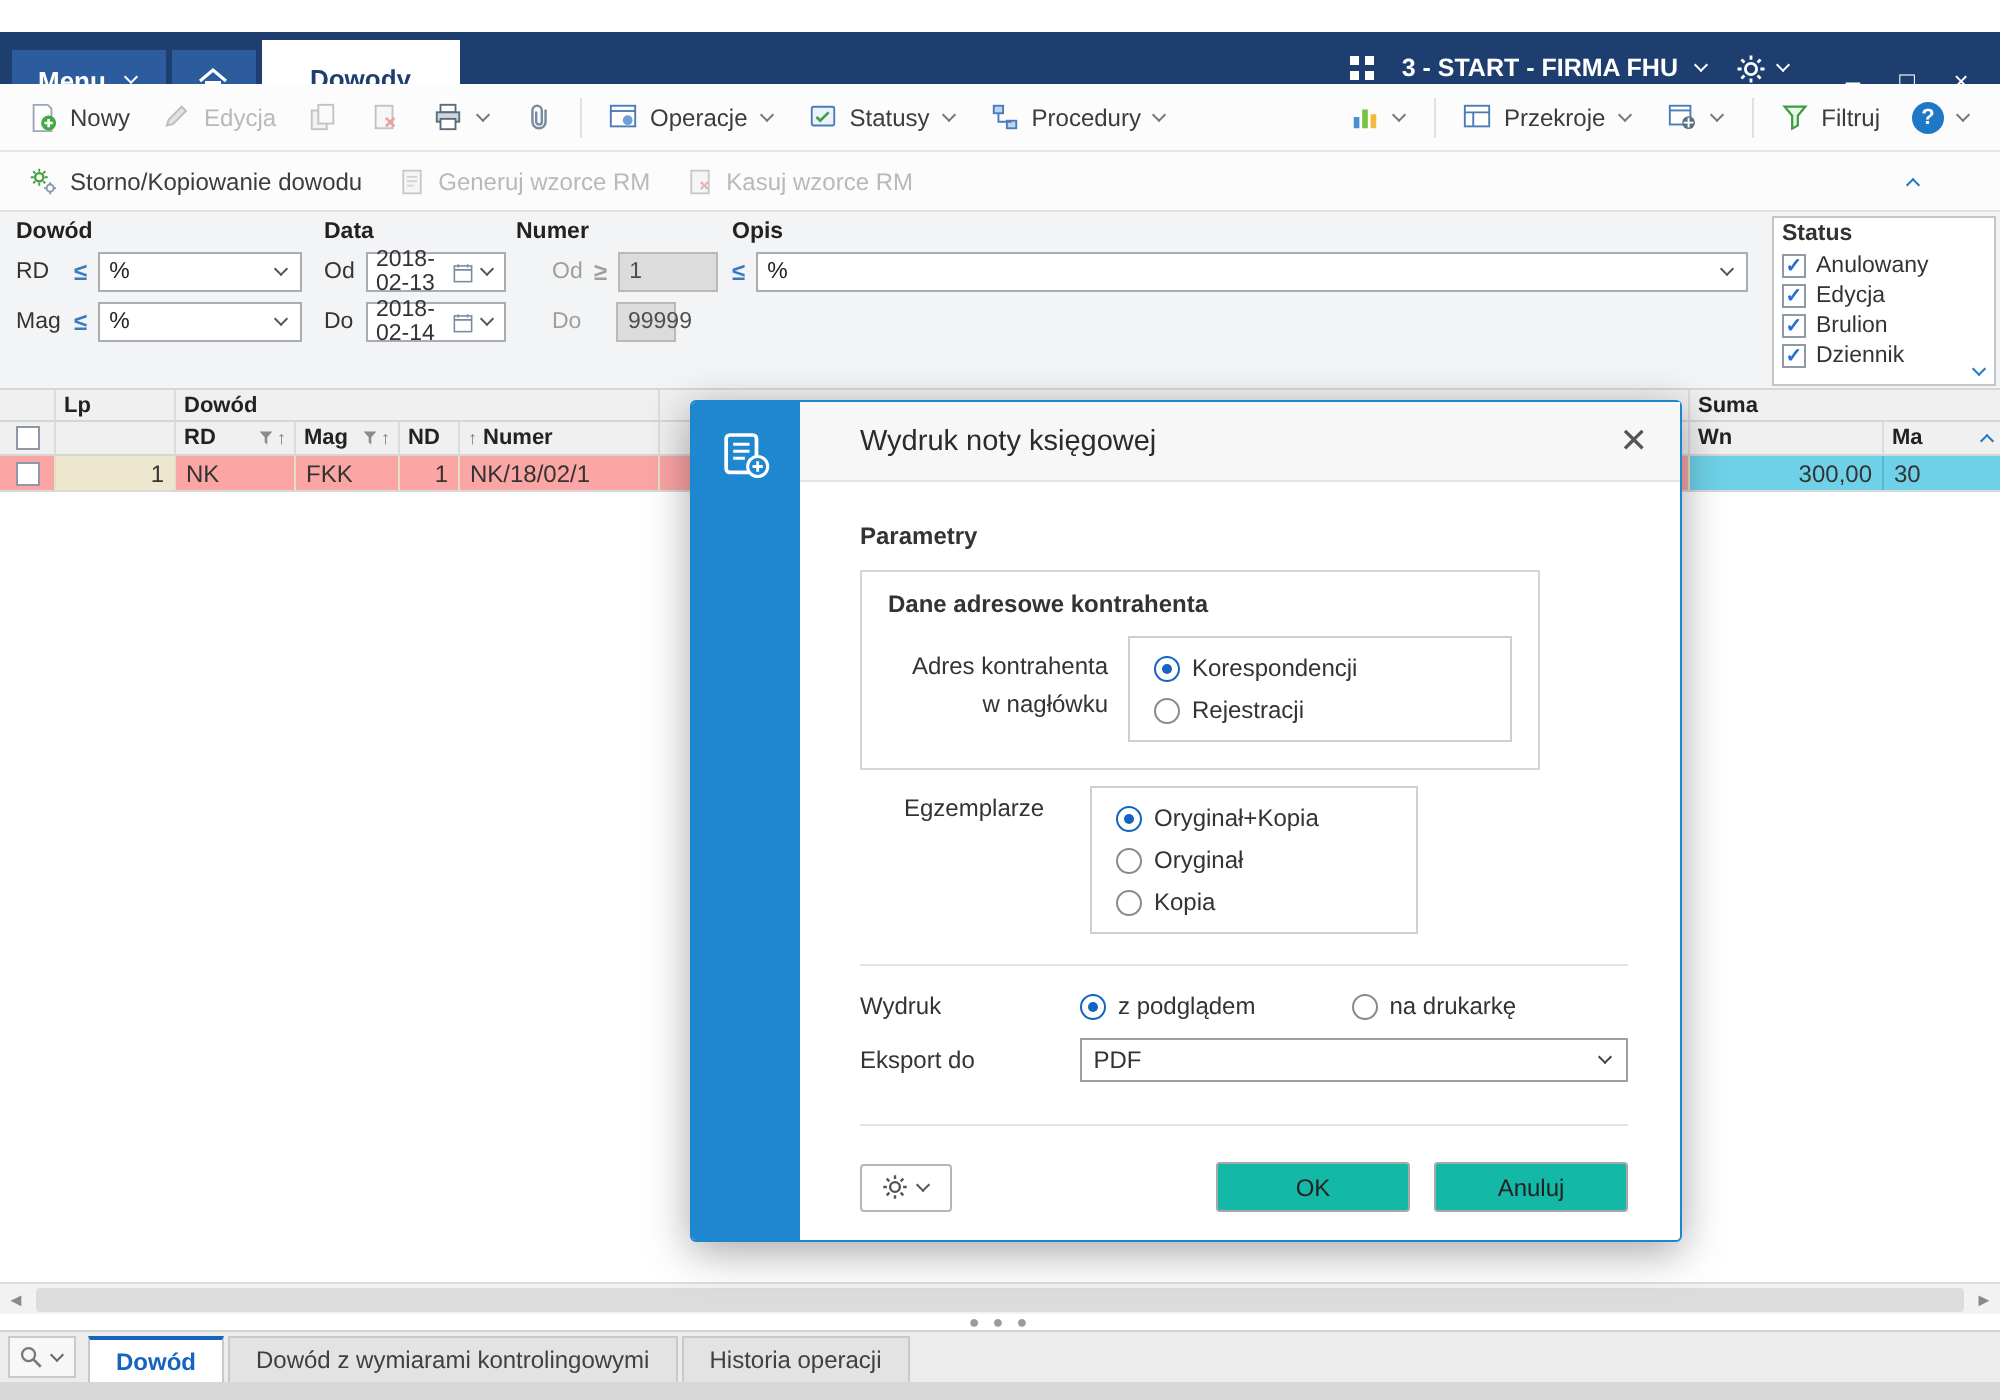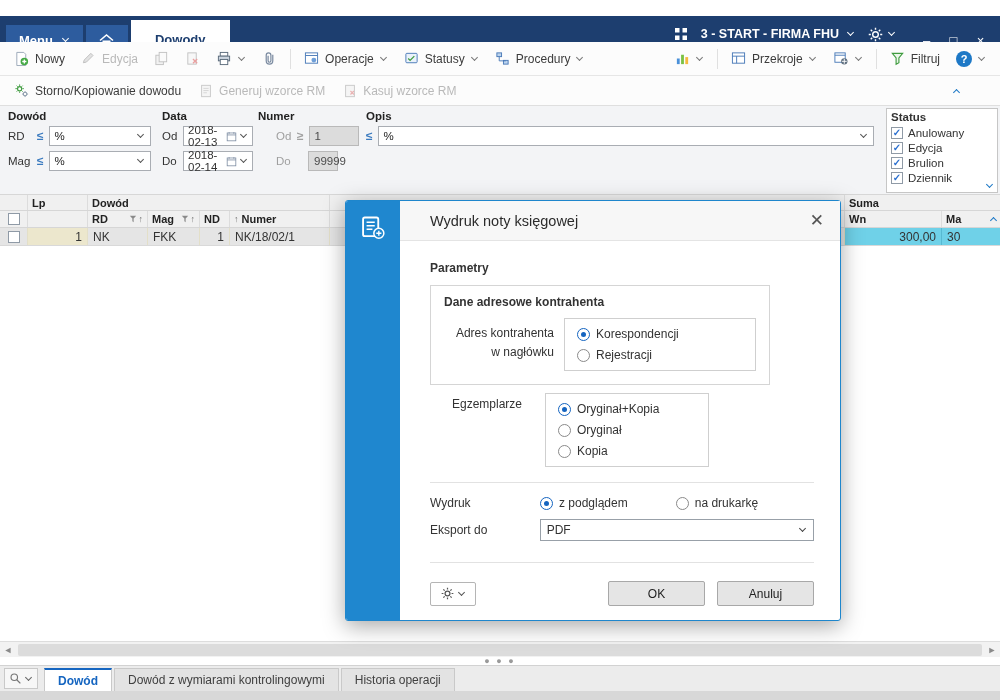--- a/index.html
+++ b/index.html
@@ -52,21 +52,21 @@
   .cb.checked::after{content:"✓"}
   .sb-more{position:absolute;right:3px;bottom:2px;color:#1d78c6;cursor:pointer}
 
   
   .grid{position:absolute;top:195px;left:0;right:0}
   .hrow{display:flex;background:#f0f0f0;border-bottom:1px solid #d6d6d6;align-items:stretch}
   .hcell{display:flex;align-items:center;padding:0 4px;border-right:1px solid #dcdcdc;font-weight:bold;color:#222;gap:3px;overflow:hidden}
   .hicons{margin-left:auto;display:flex;align-items:center;gap:2px;color:#777;font-size:9px}
   .drow{display:flex;border-bottom:1px solid #d9d9d9;height:18px;align-items:stretch;cursor:pointer}
   .dcell{display:flex;align-items:center;padding:0 5px;border-right:1px solid #e3dfc8;overflow:hidden;white-space:nowrap}
-  .ylw{background:#e5e5e5}
+  .ylw{background:#fca5a5}
   .cyn{background:#6fd1e8;border-right:1px solid #57b9d2}
   .num{justify-content:flex-end}
   .grid-collapse{position:absolute;right:2px;top:14px;color:#1d78c6;cursor:pointer}
 
   
   .hscroll{position:absolute;top:641px;left:0;right:0;height:16px;background:#f2f2f2;border-top:1px solid #dddddd;display:flex;align-items:center}
   .sb-btn{width:16px;height:15px;display:flex;align-items:center;justify-content:center;color:#8a8a8a;font-size:9px;cursor:pointer}
   .sb-thumb{position:absolute;left:18px;right:18px;top:2px;height:12px;background:#dcdcdc;border-radius:2px;cursor:grab}
   .splitter{position:absolute;top:657px;left:0;right:0;height:8px;display:flex;align-items:center;justify-content:center;color:#9a9a9a;font-size:9px;letter-spacing:2px;cursor:row-resize}
   .tabbar{position:absolute;top:665px;left:0;right:0;height:26px;background:#ececec;border-top:1px solid #d2d2d2;display:flex;align-items:flex-end;padding:0 4px;gap:2px}
@@ -95,21 +95,21 @@
   .radio.sel::after{content:"";position:absolute;left:3px;top:3px;width:5px;height:5px;border-radius:50%;background:#1464c0}
   .copies-row{display:flex;margin:8px 0 0 22px}
   .copies-label{width:93px;padding-top:4px}
   .hr{height:1px;background:#e2e2e2;margin:15px 0 13px}
   .formrow{display:flex;align-items:center;margin-bottom:9px}
   .formrow .lbl{width:110px}
   .select{border:1px solid #98a0a8;background:#fff;height:22px;width:275px;display:flex;align-items:center;justify-content:space-between;padding:0 6px;cursor:pointer}
   .select .chev{color:#444}
   .dlg-footer{display:flex;align-items:center;margin-top:auto}
   .gear-sbtn{width:46px;height:24px;border:1px solid #b5b5b5;background:#fff;display:flex;align-items:center;justify-content:center;gap:4px;color:#555;cursor:pointer;border-radius:2px}
-  .dbtn{width:97px;height:25px;border:1px solid #a8a8a8;background:#e5e5e5;display:flex;align-items:center;justify-content:center;color:#222;cursor:pointer;border-radius:2px}
+  .dbtn{width:97px;height:25px;border:1px solid #a8a8a8;background:#14b8a6;display:flex;align-items:center;justify-content:center;color:#222;cursor:pointer;border-radius:2px}
   .dbtn+. dbtn{margin-left:12px}
 </style>
 </head>
 <body>
 
 <div class="titlebar">
   <div class="menu-btn">
     <span>Menu</span>
     <span class="chev"></span>
   </div>

